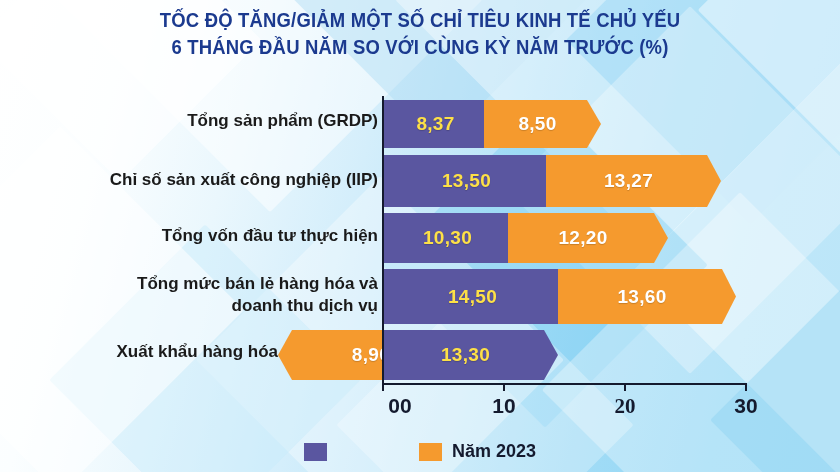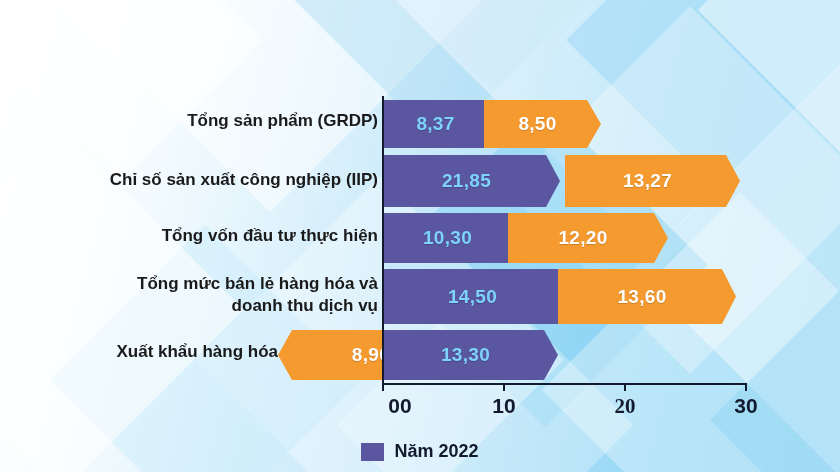--- a/index.html
+++ b/index.html
@@ -99,21 +99,21 @@
     padding-left: 10px;
   }
   .bar.purple { background: #5a56a0; }
   .bar.orange { background: #f59a2e; }
   .bar-value {
     font-weight: bold;
     font-size: 19px;
     letter-spacing: 0.3px;
     text-shadow: 0 1px 1px rgba(0,0,0,.18);
   }
-  .bar.purple .bar-value { color: #7dd3fc; }
+  .bar.purple .bar-value { color: #fde047; }
   .bar.orange .bar-value { color: #ffffff; }
 
   
   .axis-v {
     position: absolute;
     background: #141a2e;
     width: 2px;
     z-index: 7;
   }
   .axis-h {
@@ -174,39 +174,43 @@
     <div class="rh" style="left:430px;  top:150px;  width:230px; height:230px; background:rgba(110,200,240,.35);"></div>
     <div class="rh" style="left:600px;  top:250px;  width:280px; height:280px; background:rgba(255,255,255,.32);"></div>
     <div class="rh" style="left:250px;  top:230px;  width:260px; height:260px; background:rgba(255,255,255,.35);"></div>
     <div class="rh" style="left:95px;   top:270px;  width:220px; height:220px; background:rgba(200,235,250,.45);"></div>
     <div class="rh" style="left:-70px;  top:180px;  width:260px; height:260px; background:rgba(255,255,255,.55);"></div>
     <div class="rh" style="left:20px;   top:-60px;  width:200px; height:200px; background:rgba(255,255,255,.60);"></div>
     <div class="rh" style="left:760px;  top:300px;  width:240px; height:240px; background:rgba(130,205,242,.35);"></div>
     <div class="rh" style="left:380px;  top:320px;  width:210px; height:210px; background:rgba(255,255,255,.28);"></div>
   </div>
 
+  <div class="title-block">
+    <div class="title-line">TỐC ĐỘ TĂNG/GIẢM MỘT SỐ CHỈ TIÊU KINH TẾ CHỦ YẾU</div>
+    <div class="title-line">6 THÁNG ĐẦU NĂM SO VỚI CÙNG KỲ NĂM TRƯỚC (%)</div>
+  </div>
 
   <div class="chart">
 
     <div class="row" style="top:100px;">
       <div class="cat-label" style="top:10px;">Tổng sản phẩm (GRDP)</div>
       <div class="bar purple bar-right" style="left:383px; width:115px; height:48px;">
         <span class="bar-value">8,37</span>
       </div>
       <div class="bar orange bar-right" style="left:484px; width:117px; height:48px;">
         <span class="bar-value">8,50</span>
       </div>
     </div>
 
     <div class="row" style="top:155px;">
       <div class="cat-label" style="top:14px;">Chỉ số sản xuất công nghiệp (IIP)</div>
       <div class="bar purple bar-right" style="left:383px; width:177px; height:52px;">
-        <span class="bar-value">21,85</span>
-      </div>
-      <div class="bar orange bar-right" style="left:546px; width:175px; height:52px;margin-left:19px;">
+        <span class="bar-value">13,50</span>
+      </div>
+      <div class="bar orange bar-right" style="left:546px; width:175px; height:52px;">
         <span class="bar-value">13,27</span>
       </div>
     </div>
 
     <div class="row" style="top:213px;">
       <div class="cat-label" style="top:12px;">Tổng vốn đầu tư thực hiện</div>
       <div class="bar purple bar-right" style="left:383px; width:139px; height:50px;">
         <span class="bar-value">10,30</span>
       </div>
       <div class="bar orange bar-right" style="left:508px; width:160px; height:50px;">
@@ -245,17 +249,20 @@
 
     <div class="tick-label" style="left:400px; top:394px;">00</div>
     <div class="tick-label" style="left:504px; top:394px;">10</div>
     <div class="tick-label" style="left:625px; top:394px;font-family:Liberation Serif, serif;">20</div>
     <div class="tick-label" style="left:746px; top:394px;">30</div>
   </div>
 
   <div class="legend">
     <div class="legend-item">
       <span class="legend-swatch purple"></span>
-      <span class="legend-text">Năm 2022</span>
+    </div>
+    <div class="legend-item">
+      <span class="legend-swatch orange"></span>
+      <span class="legend-text">Năm 2023</span>
     </div>
   </div>
 
 </div>
 
 </body></html>

